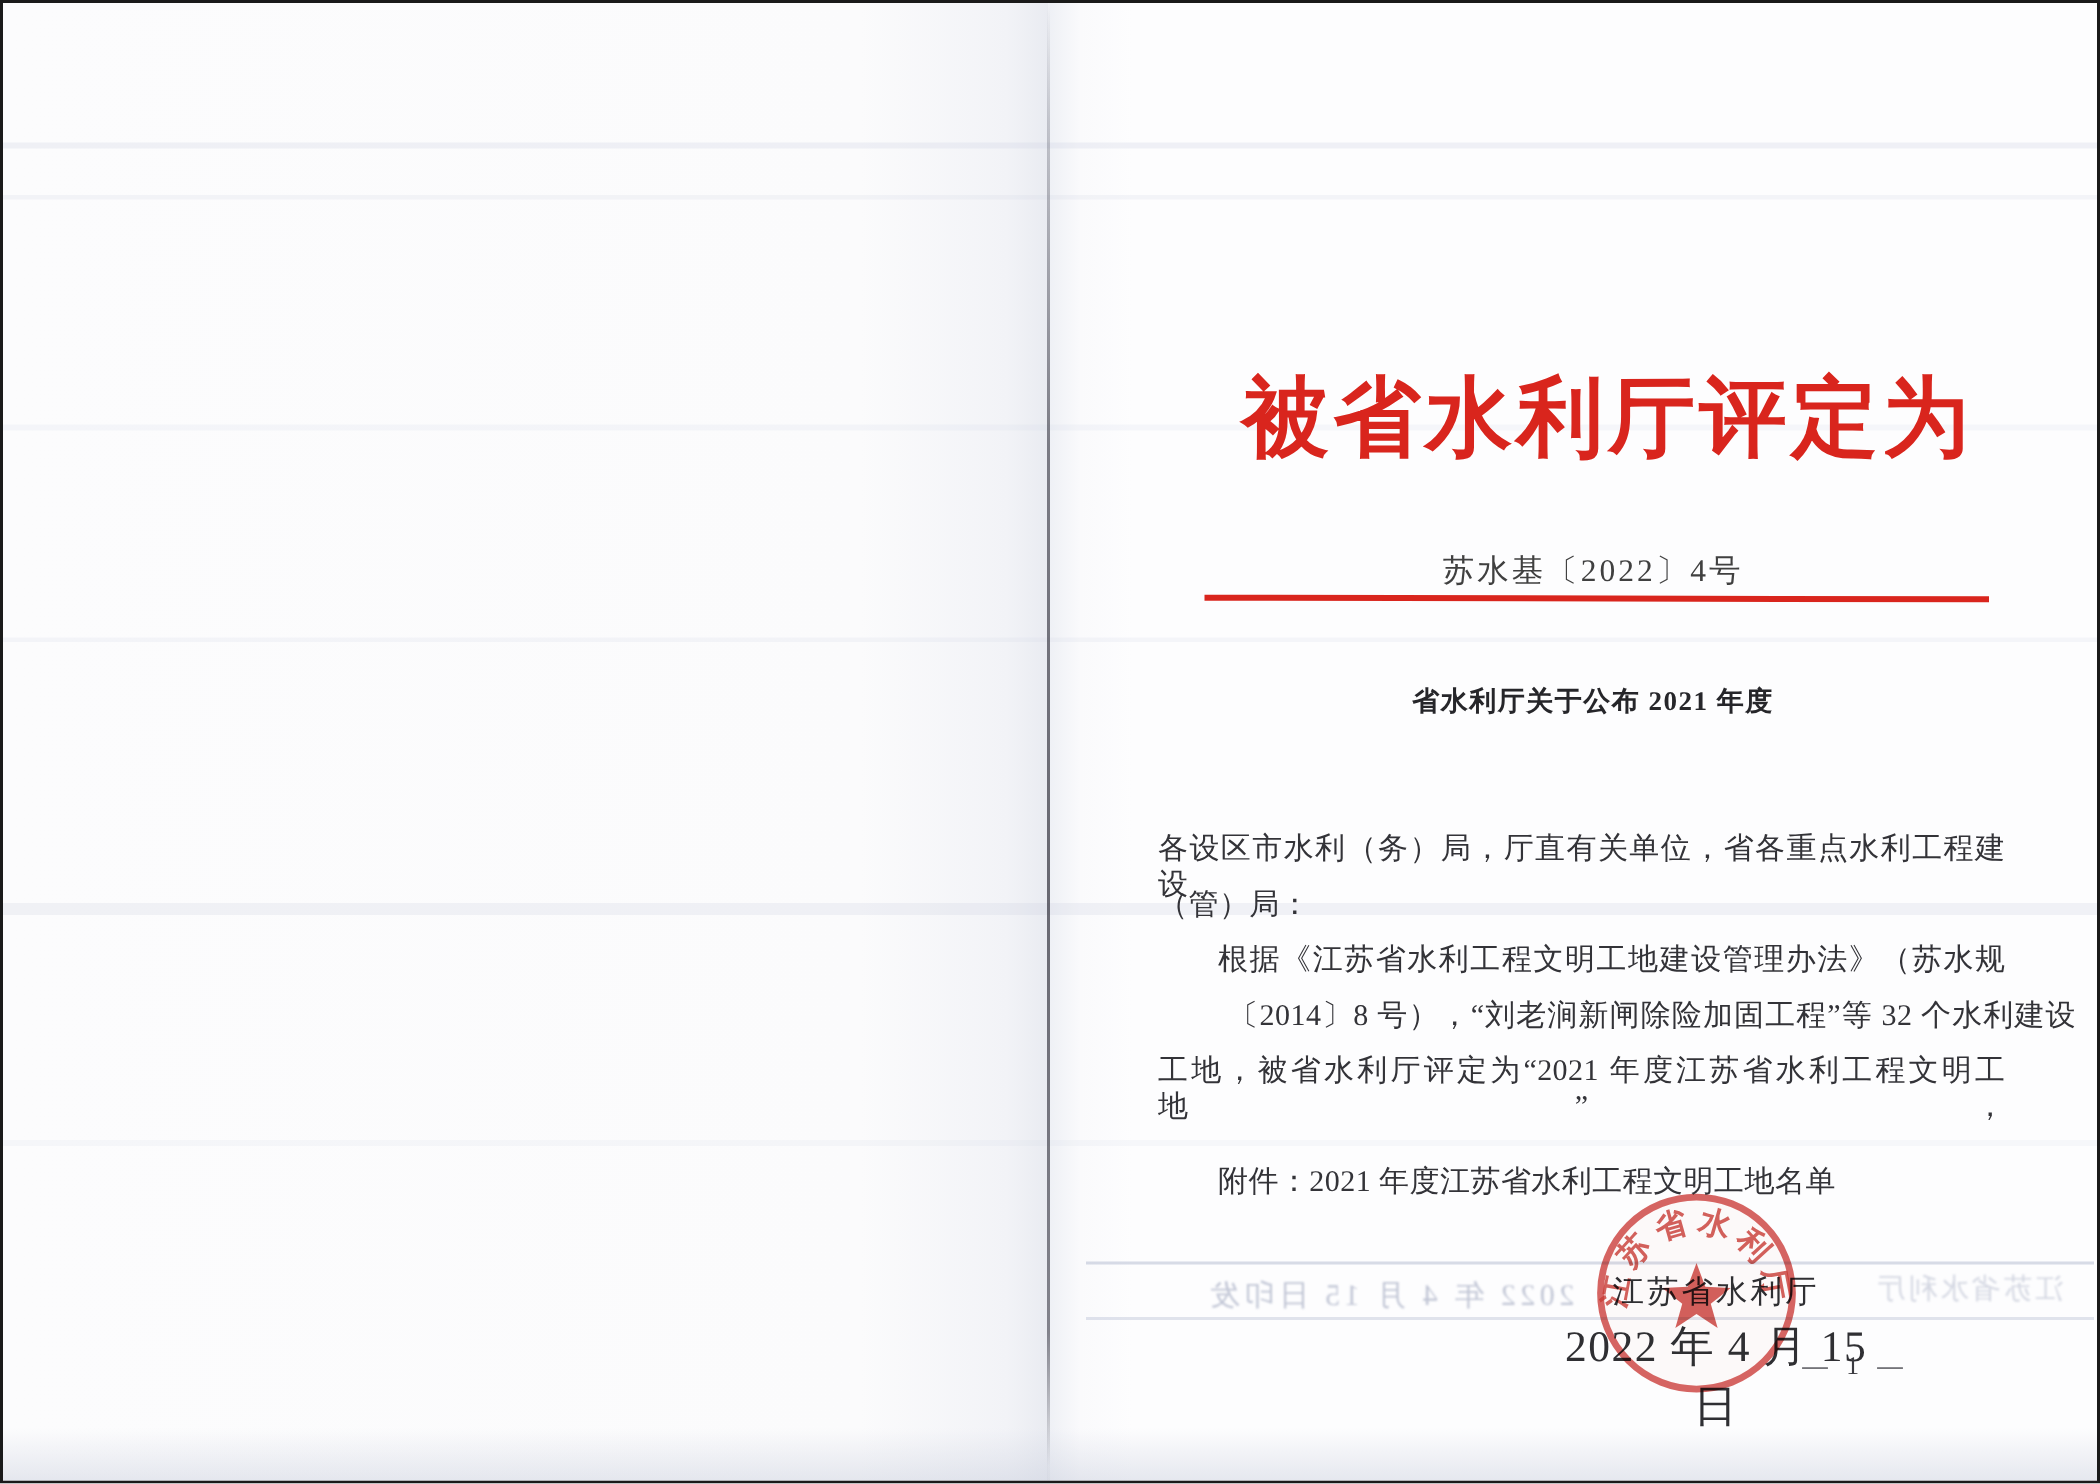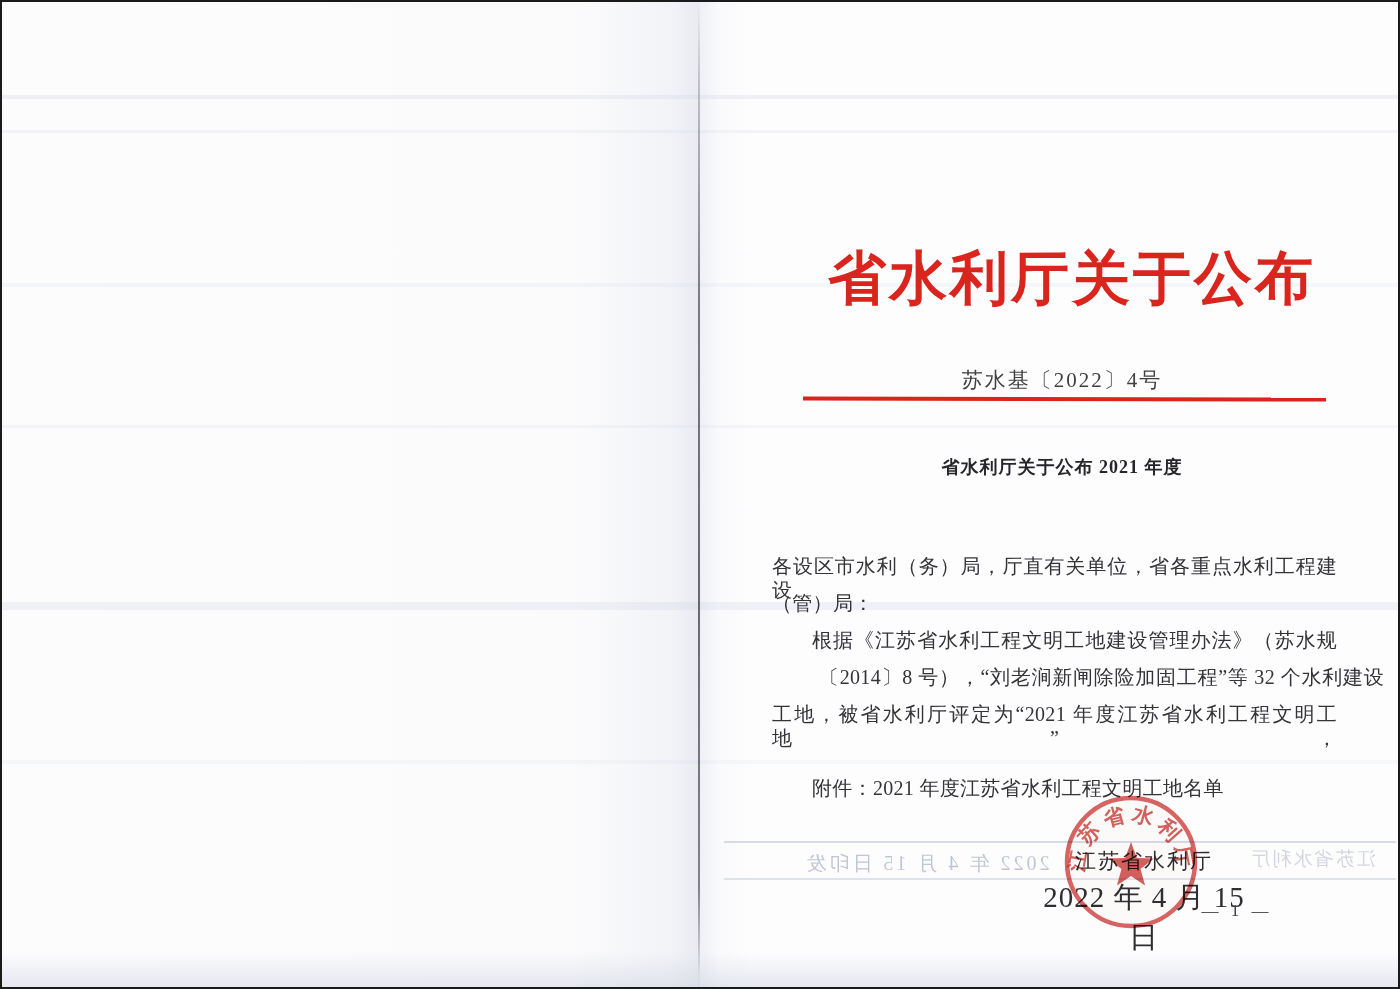--- a/index.html
+++ b/index.html
@@ -107,21 +107,21 @@
   <div class="streak s6"></div>
   <div class="bottom-band"></div>
 
   <div class="fold-line"></div>
 
   <div class="bleed-rule br1"></div>
   <div class="bleed-rule br2"></div>
   <div class="bleed-text bleed-date">2022 年 4 月 15 日印发</div>
   <div class="bleed-text bleed-org">江苏省水利厅</div>
 
-  <div class="agency-banner">省水利厅关于公布</div>
+  <div class="agency-banner">被省水利厅评定为</div>
   <div class="doc-number">苏水基〔2022〕4号</div>
   <div class="red-rule"></div>
 
   <div class="notice-title">
     <div>省水利厅关于公布 2021 年度</div>
   </div>
 
   <div class="body-line bl1 j">各设区市水利（务）局，厅直有关单位，省各重点水利工程建设</div>
   <div class="body-line bl2">（管）局：</div>
   <div class="body-line bl3 ind j">根据《江苏省水利工程文明工地建设管理办法》（苏水规</div>

